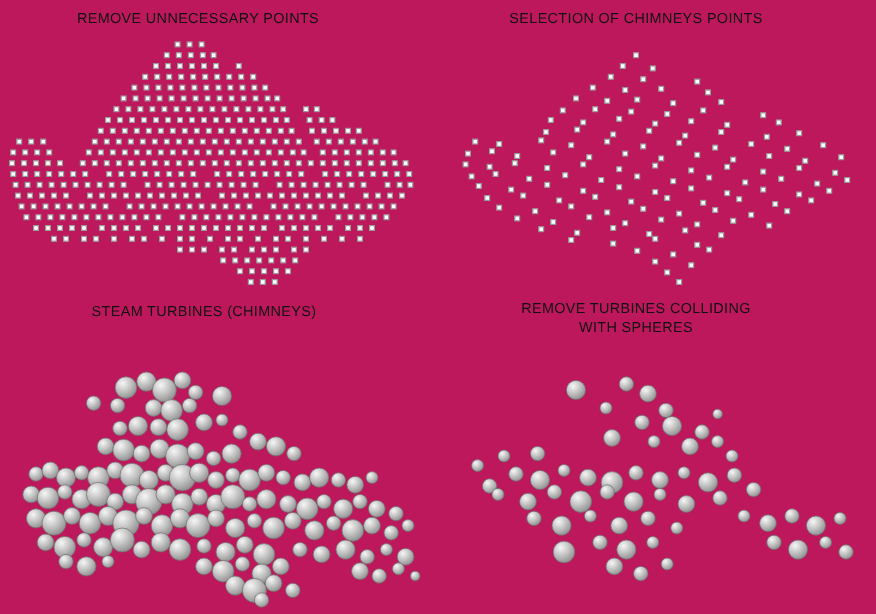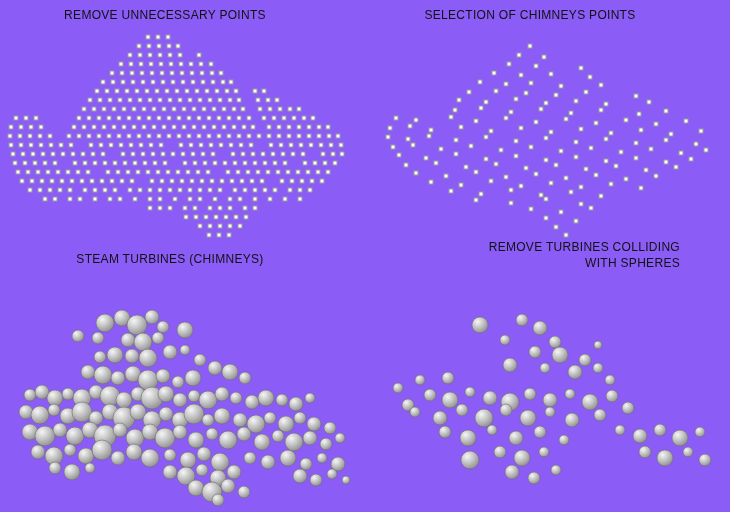--- a/index.html
+++ b/index.html
@@ -1,36 +1,36 @@
 <!DOCTYPE html>
 <html><head>
 <meta charset="utf-8">
 <style>
   html,body{margin:0;padding:0;background:#ffffff;}
   .figure{
     position:relative;
     width:730px;height:512px;
-    background:#8b5cf6;
+    background:#be185d;
     font-family:"Liberation Sans",sans-serif;
     overflow:hidden;
   }
   .panel-title{
     position:absolute;
     text-align:center;
     font-size:12px;
     font-weight:400;
     color:#111111;
     letter-spacing:0.3px;
     line-height:1.3;
     z-index:2;
   }
   .t1{left:15px;top:8px;width:300px;}
   .t2{left:380px;top:8px;width:300px;}
   .t3{left:20px;top:252px;width:300px;}
-  .t4{left:380px;top:240px;width:300px;text-align:right;}
+  .t4{left:380px;top:250px;width:300px;}
   svg.cloud{position:absolute;left:0;top:0;z-index:1;}
 </style>
 </head>
 <body>
 
 <div class="figure">
 
   <div class="panel-title t1">REMOVE UNNECESSARY POINTS</div>
 
   <div class="panel-title t2">SELECTION OF CHIMNEYS POINTS</div>

